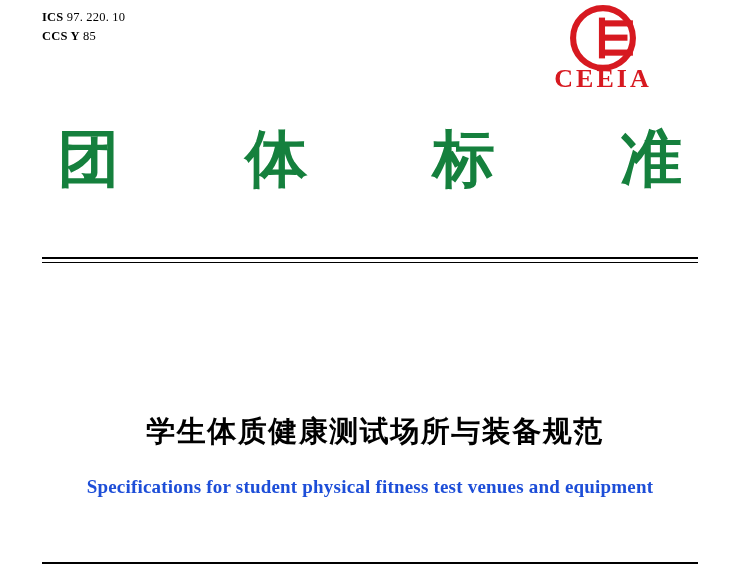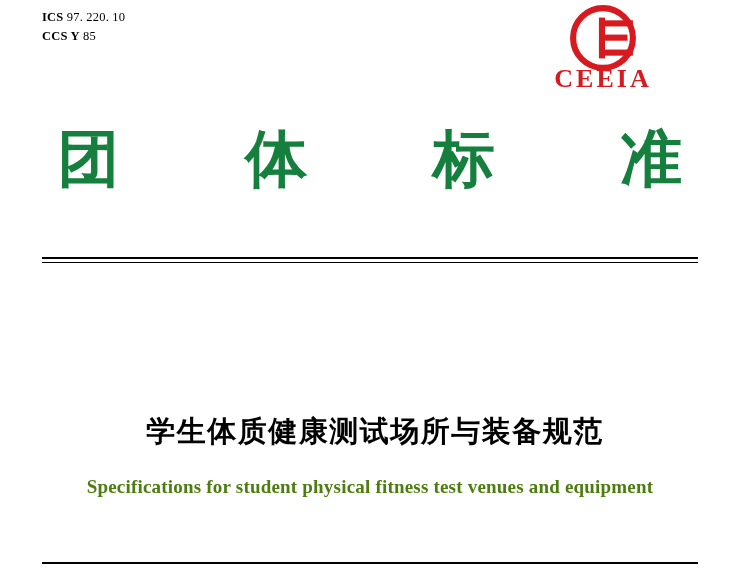--- a/index.html
+++ b/index.html
@@ -151,21 +151,21 @@
   .title-en {
     position: absolute;
     left: 0;
     right: 0;
     top: 476px;
     text-align: center;
     font-family: "Liberation Serif", serif;
     font-weight: bold;
     font-size: 19px;
     letter-spacing: 0.2px;
-    color: #4d7c0f;
+    color: #1d4ed8;
   }
 </style>
 </head>
 <body>
 
 <div class="page">
 
   <div class="codes">
     <div class="code-line">
       <span class="lbl">ICS</span>

